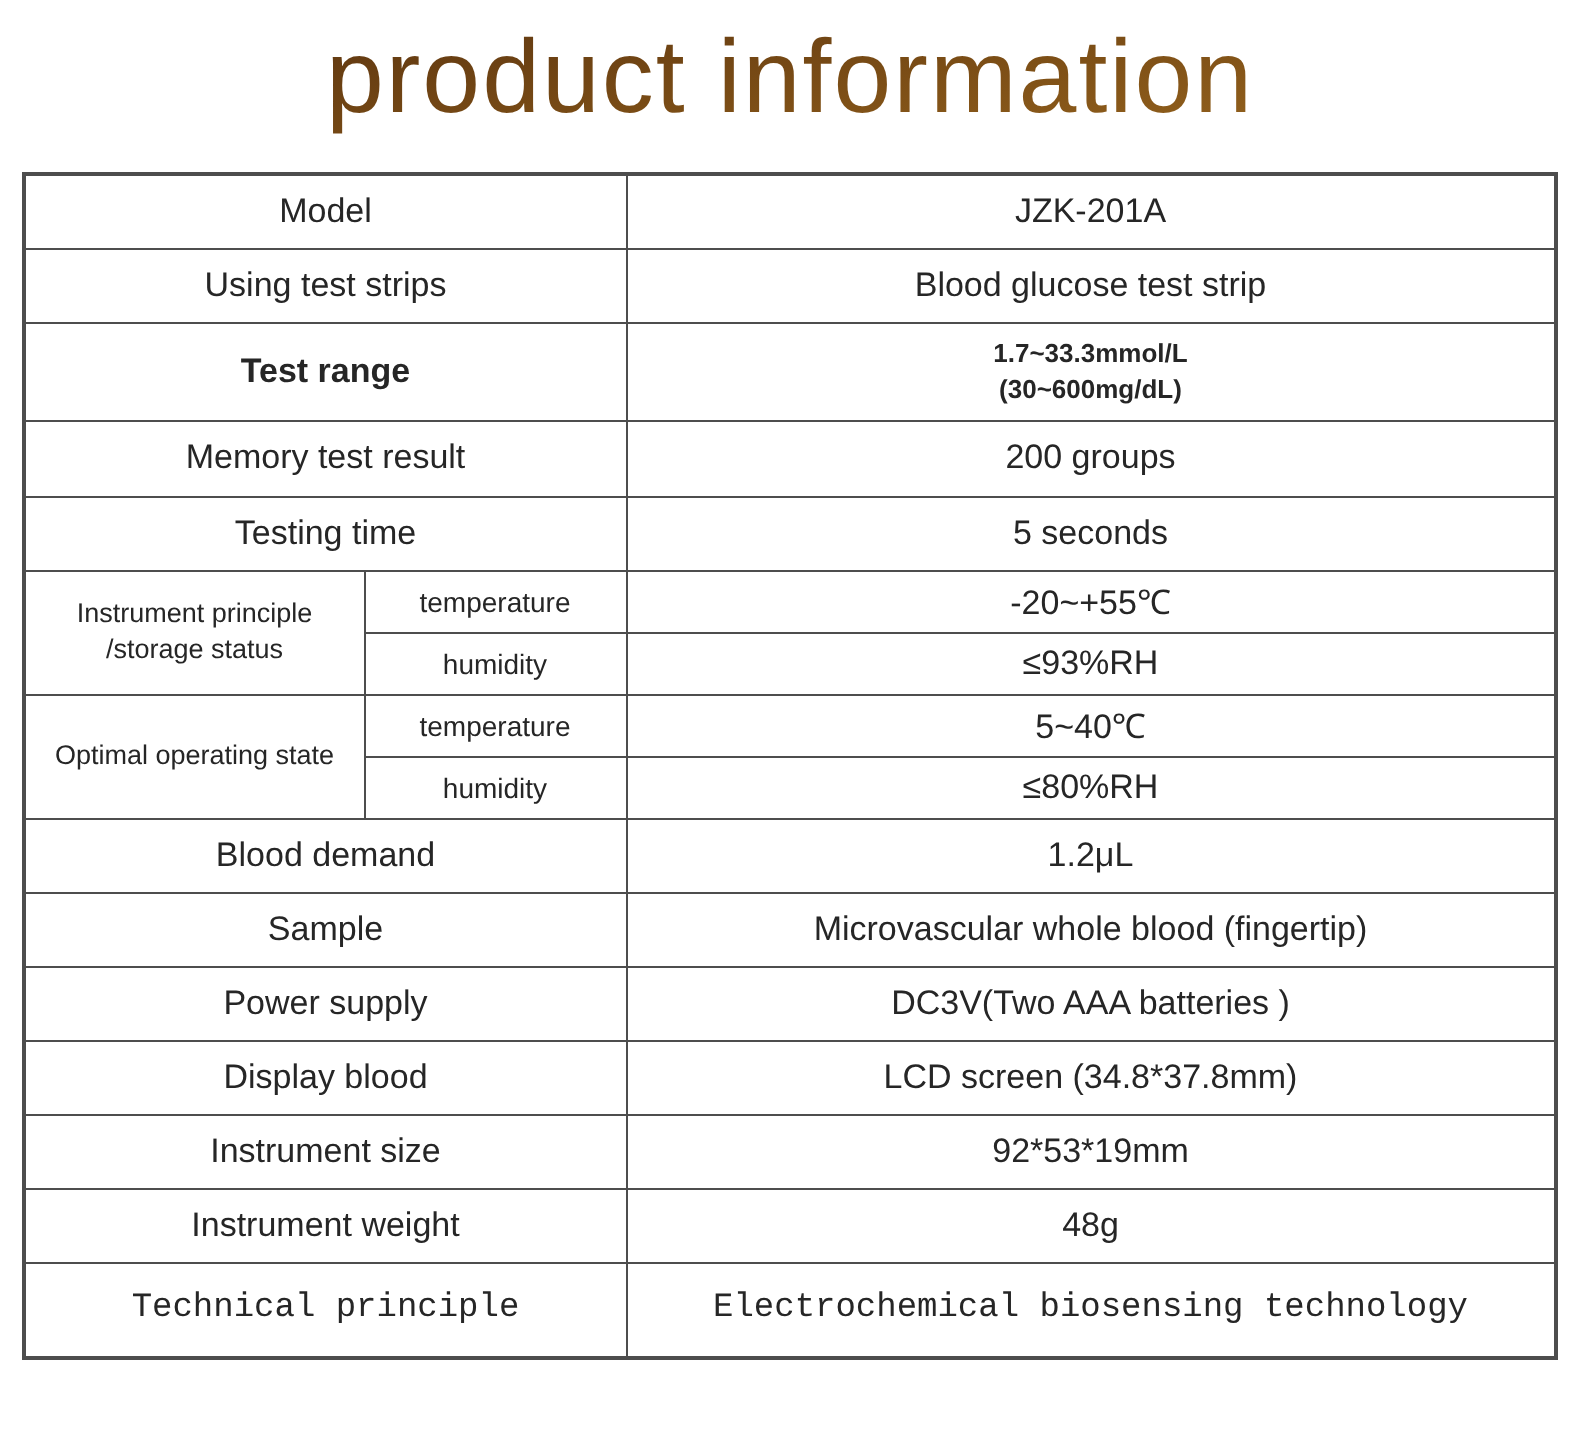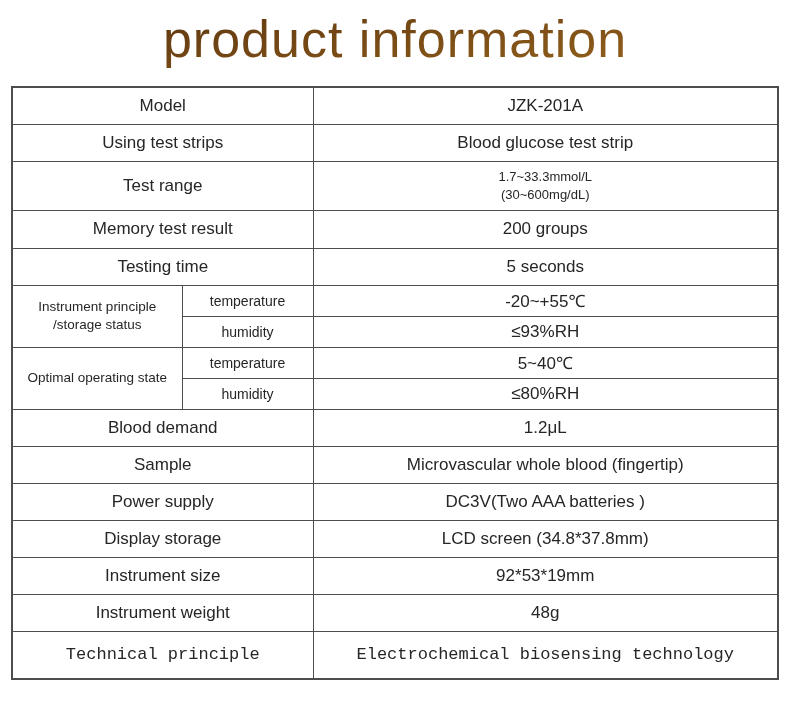--- a/index.html
+++ b/index.html
@@ -42,21 +42,21 @@
   }
   table.spec td {
     border: 1.5px solid var(--border, #4d4d4d);
     text-align: center;
     vertical-align: middle;
     padding: 0;
     overflow: hidden;
   }
   .h37 { height: 37px; }
   .h38 { height: 38px; }
-  .h49 { height: 49px; }
+  .h49 { height: 49px; font-weight: bold; }
   .h31 { height: 31px; }
   .h48 { height: 48px; font-family: Liberation Mono, monospace; }
   td.lbl { font-size: 17px; }
   td.val { font-size: 17px; }
   td.val .line { font-size: 13px; line-height: 1.35; }
   td.sub { font-size: 14px; }
   td.grp {
     font-size: 13.5px;
     text-align: left;
     padding-left: 9px;
@@ -131,21 +131,21 @@
       </tr>
       <tr class="h37">
         <td class="lbl" colspan="2">Sample</td>
         <td class="val">Microvascular whole blood (fingertip)</td>
       </tr>
       <tr class="h37">
         <td class="lbl" colspan="2">Power supply</td>
         <td class="val">DC3V(Two AAA batteries )</td>
       </tr>
       <tr class="h37">
-        <td class="lbl" colspan="2">Display storage</td>
+        <td class="lbl" colspan="2">Display blood</td>
         <td class="val">LCD screen (34.8*37.8mm)</td>
       </tr>
       <tr class="h37">
         <td class="lbl" colspan="2">Instrument size</td>
         <td class="val">92*53*19mm</td>
       </tr>
       <tr class="h37">
         <td class="lbl" colspan="2">Instrument weight</td>
         <td class="val">48g</td>
       </tr>

